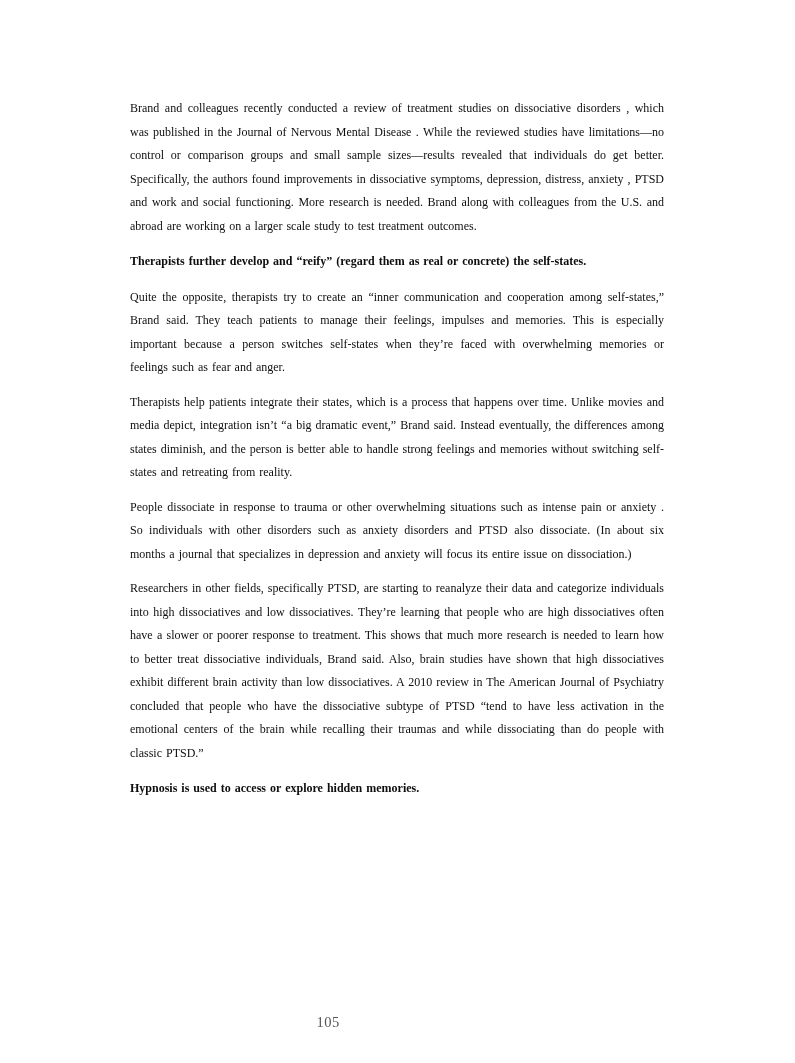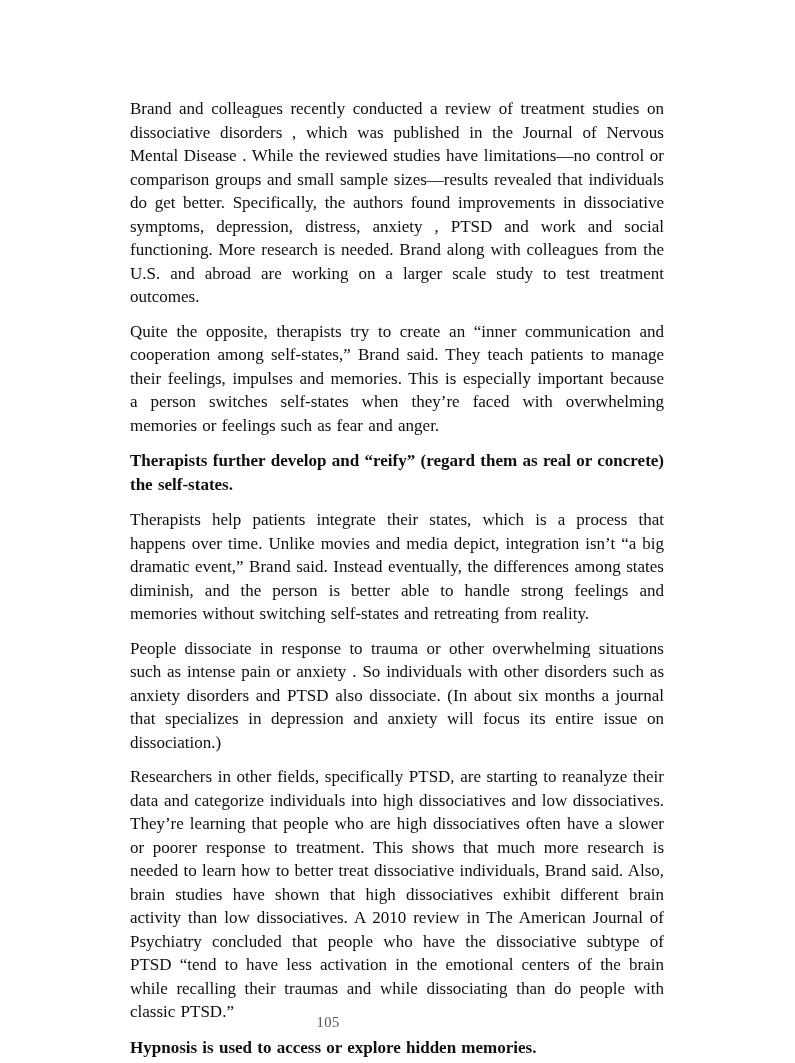--- a/index.html
+++ b/index.html
@@ -15,21 +15,21 @@
     color: #0e0e0e;
     overflow: hidden;
   }
   .page {
     position: absolute;
     left: 130px;
     top: 97px;
     width: 534px;
   }
   .block {
-    font-size: 17px;
+    font-size: 12px;
     line-height: 23.5px;
     text-align: justify;
     margin: 0 0 11px 0;
     word-spacing: 1px;
   }
   .block.heading {
     font-weight: bold;
     margin-top: 12px;
     margin-bottom: 12px;
   }
@@ -42,21 +42,21 @@
     font-size: 14.5px;
     color: #555555;
     letter-spacing: 0.5px;
   }
 </style>
 </head>
 <body>
 
 <div class="page">
   <p class="block paragraph">Brand and colleagues recently conducted a review of treatment studies on dissociative disorders , which was published in the Journal of Nervous Mental Disease . While the reviewed studies have limitations—no control or comparison groups and small sample sizes—results revealed that individuals do get better. Specifically, the authors found improvements in dissociative symptoms, depression, distress, anxiety , PTSD and work and social functioning. More research is needed. Brand along with colleagues from the U.S. and abroad are working on a larger scale study to test treatment outcomes.</p>
+  <p class="block heading">Therapists further develop and “reify” (regard them as real or concrete) the self-states.</p>
   <p class="block paragraph">Quite the opposite, therapists try to create an “inner communication and cooperation among self-states,” Brand said. They teach patients to manage their feelings, impulses and memories. This is especially important because a person switches self-states when they’re faced with overwhelming memories or feelings such as fear and anger.</p>
-  <p class="block heading">Therapists further develop and “reify” (regard them as real or concrete) the self-states.</p>
   <p class="block paragraph">Therapists help patients integrate their states, which is a process that happens over time. Unlike movies and media depict, integration isn’t “a big dramatic event,” Brand said. Instead eventually, the differences among states diminish, and the person is better able to handle strong feelings and memories without switching self-states and retreating from reality.</p>
   <p class="block paragraph">People dissociate in response to trauma or other overwhelming situations such as intense pain or anxiety . So individuals with other disorders such as anxiety disorders and PTSD also dissociate. (In about six months a journal that specializes in depression and anxiety will focus its entire issue on dissociation.)</p>
   <p class="block paragraph">Researchers in other fields, specifically PTSD, are starting to reanalyze their data and categorize individuals into high dissociatives and low dissociatives. They’re learning that people who are high dissociatives often have a slower or poorer response to treatment. This shows that much more research is needed to learn how to better treat dissociative individuals, Brand said. Also, brain studies have shown that high dissociatives exhibit different brain activity than low dissociatives. A 2010 review in The American Journal of Psychiatry concluded that people who have the dissociative subtype of PTSD “tend to have less activation in the emotional centers of the brain while recalling their traumas and while dissociating than do people with classic PTSD.”</p>
   <p class="block heading">Hypnosis is used to access or explore hidden memories.</p>
 </div>
 
 <div class="page-number">105</div>
 
 </body></html>

